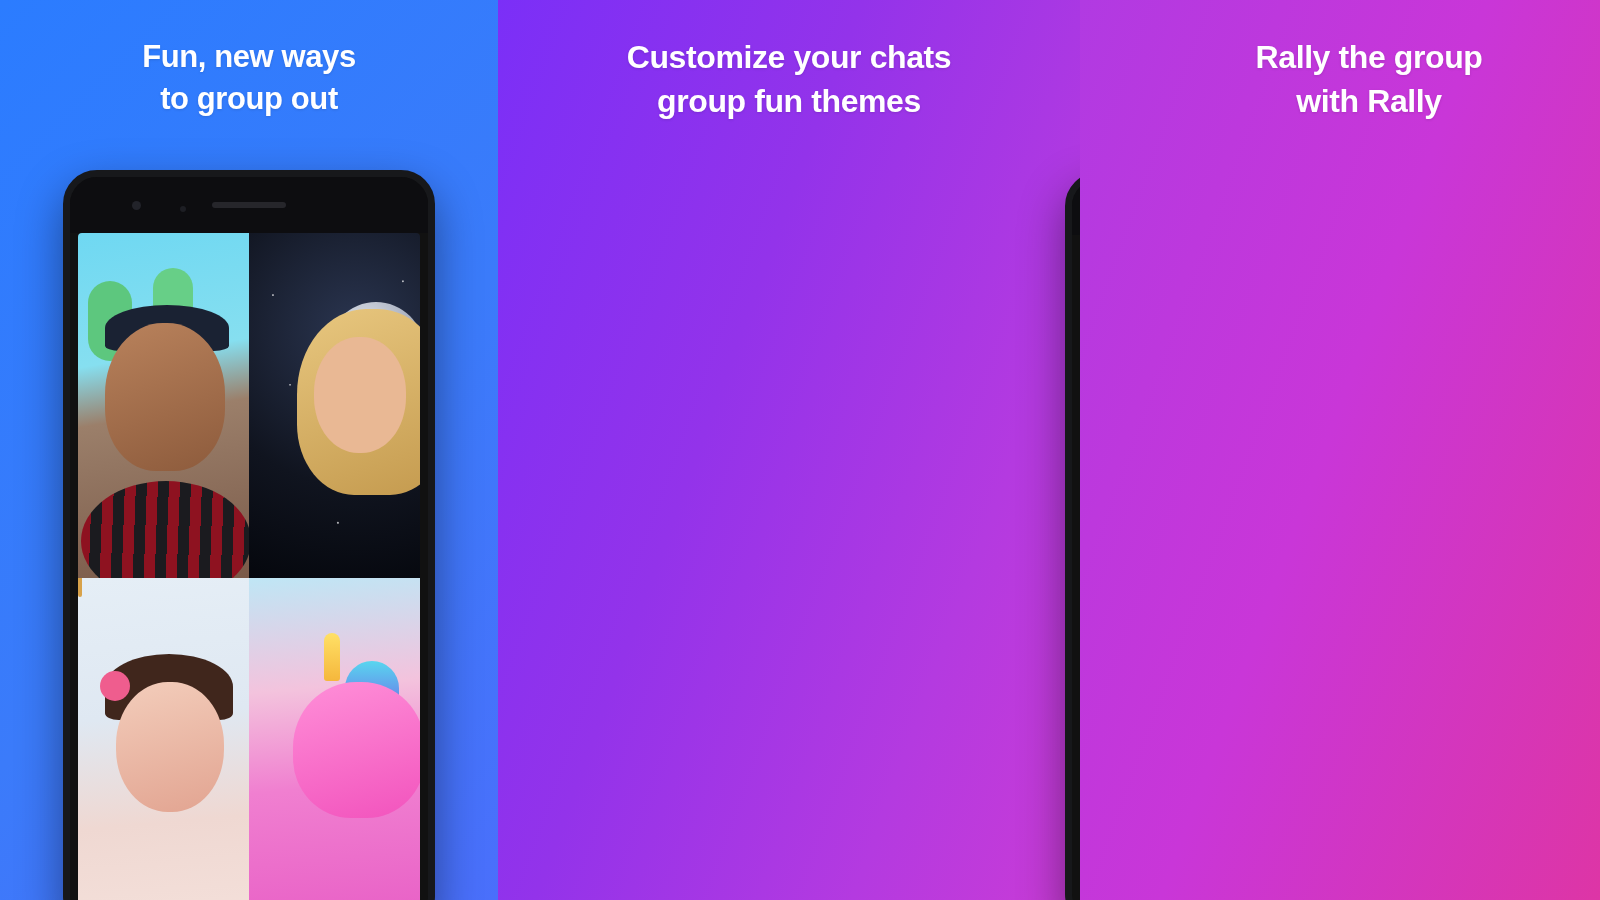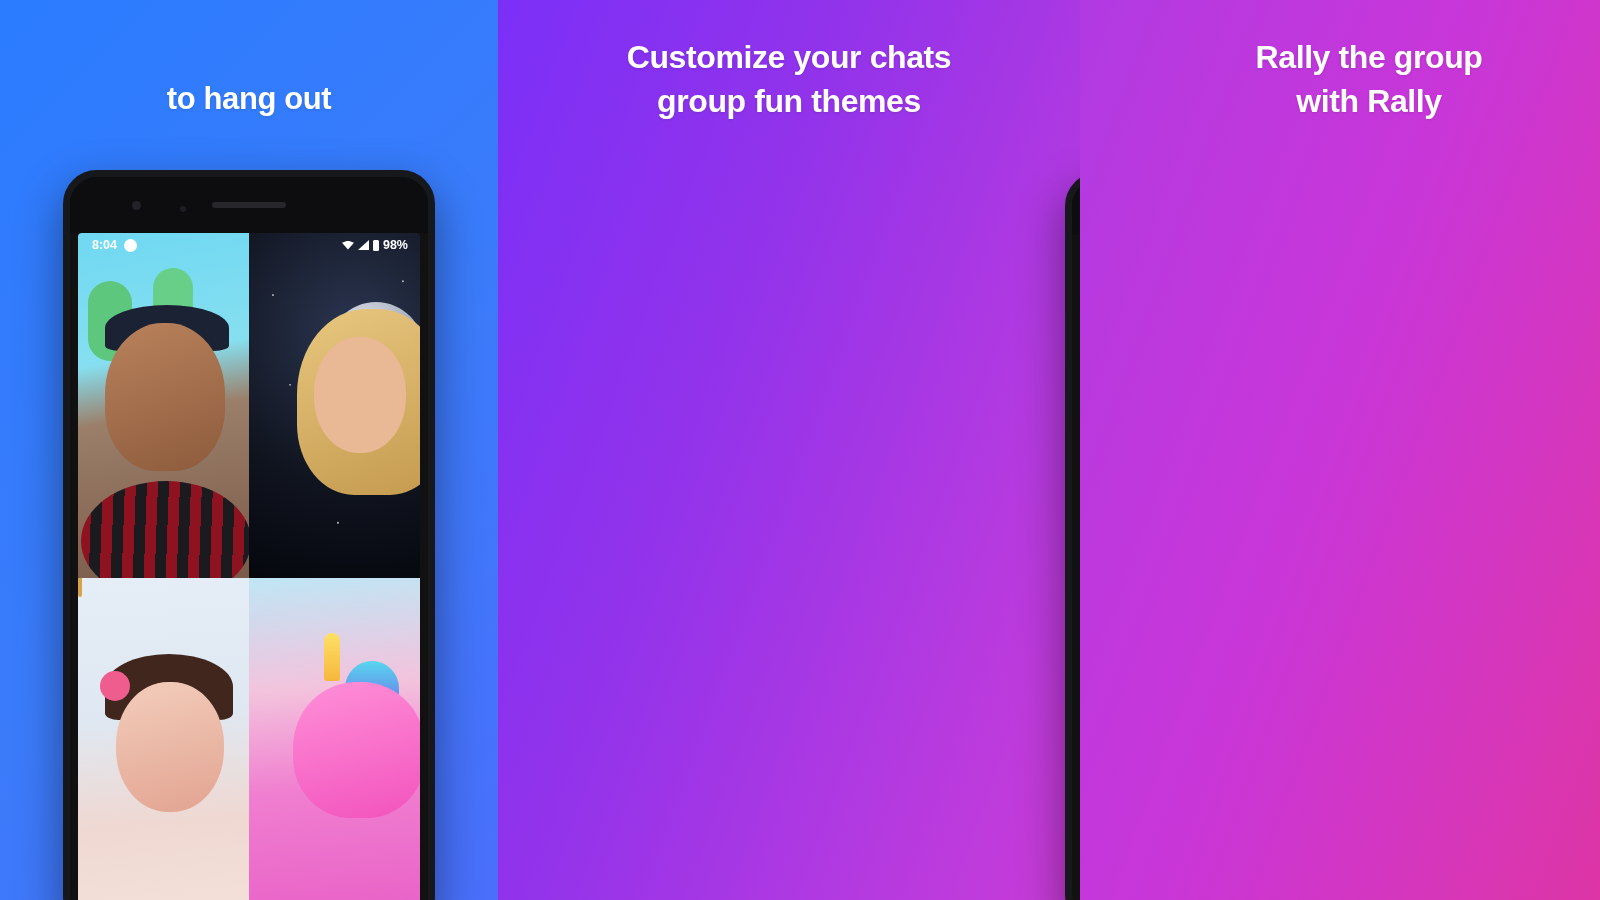--- a/index.html
+++ b/index.html
@@ -104,22 +104,22 @@
   .p1-status { position:absolute; top:0; left:0; right:0; z-index:4; color:#fff; }
   .p1-status .sb-left { color:#fff; }
   .p1-status .msgr-dot { background:#fff; }
   .p1-status .icon-wifi,.p1-status .icon-sig,.p1-status .icon-batt { background:#fff; }
 </style>
 </head>
 <body>
 
 <section class="panel" id="panel-1">
   <h1 class="headline">
-    <br>
-    <span>to hang out</span>
+    <span>Fun, new ways</span><br>
+    <span>to group out</span>
   </h1>
 
   <div class="phone" id="phone-1">
     <div class="notch-bar">
       <span class="cam"></span>
       <span class="cam2"></span>
       <span class="speaker"></span>
     </div>
     <div class="screen">
       <div id="video-grid">
@@ -142,32 +142,20 @@
           <span class="blob flower"></span>
           <span class="glasses"></span>
         </div>
         <div class="vcell v4">
           <span class="rainbow"></span>
           <span class="blob uni-mane"></span>
           <span class="blob uni-horn"></span>
           <span class="blob uni-head"></span>
         </div>
       </div>
-      <div class="statusbar p1-status">
-        <span class="sb-left">
-          <span>8:04</span>
-          <span class="msgr-dot"></span>
-        </span>
-        <span class="sb-right">
-          <span class="icon-wifi"></span>
-          <span class="icon-sig"></span>
-          <span class="icon-batt"></span>
-          <span>98%</span>
-        </span>
-      </div>
     </div>
     <span class="side-btn" style="top:175px;height:52px;"></span>
     <span class="side-btn" style="top:255px;height:86px;"></span>
   </div>
 </section>
 
 <section class="panel" id="panel-2">
   <h1 class="headline">
     <span>Customize your chats</span><br>
     <span>group fun themes</span>

